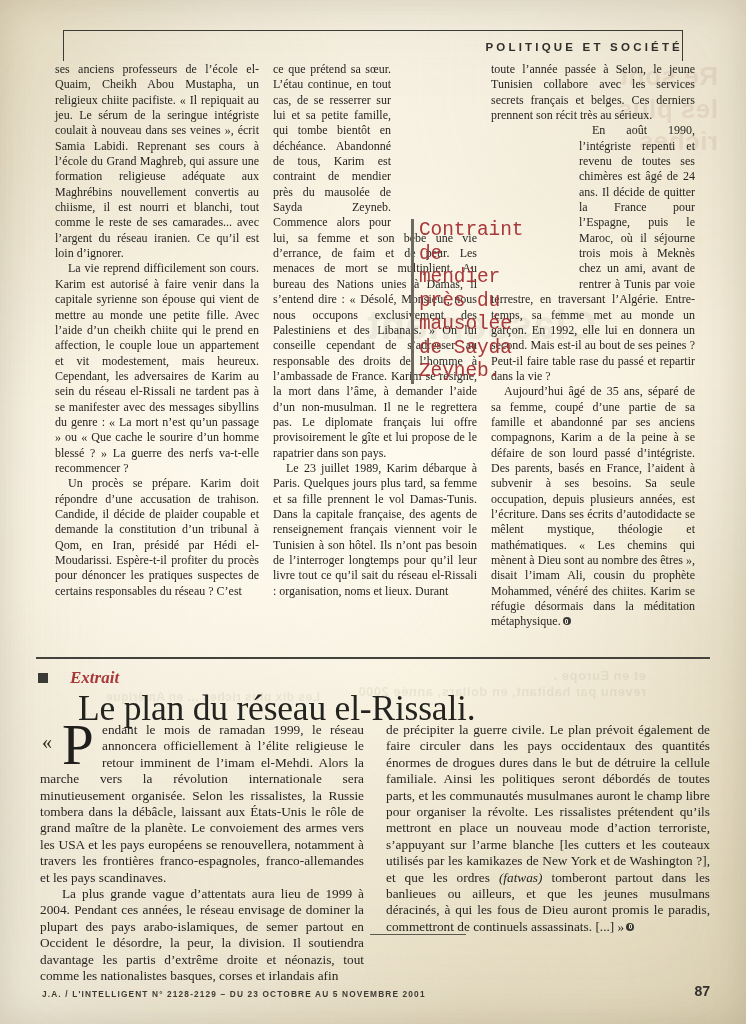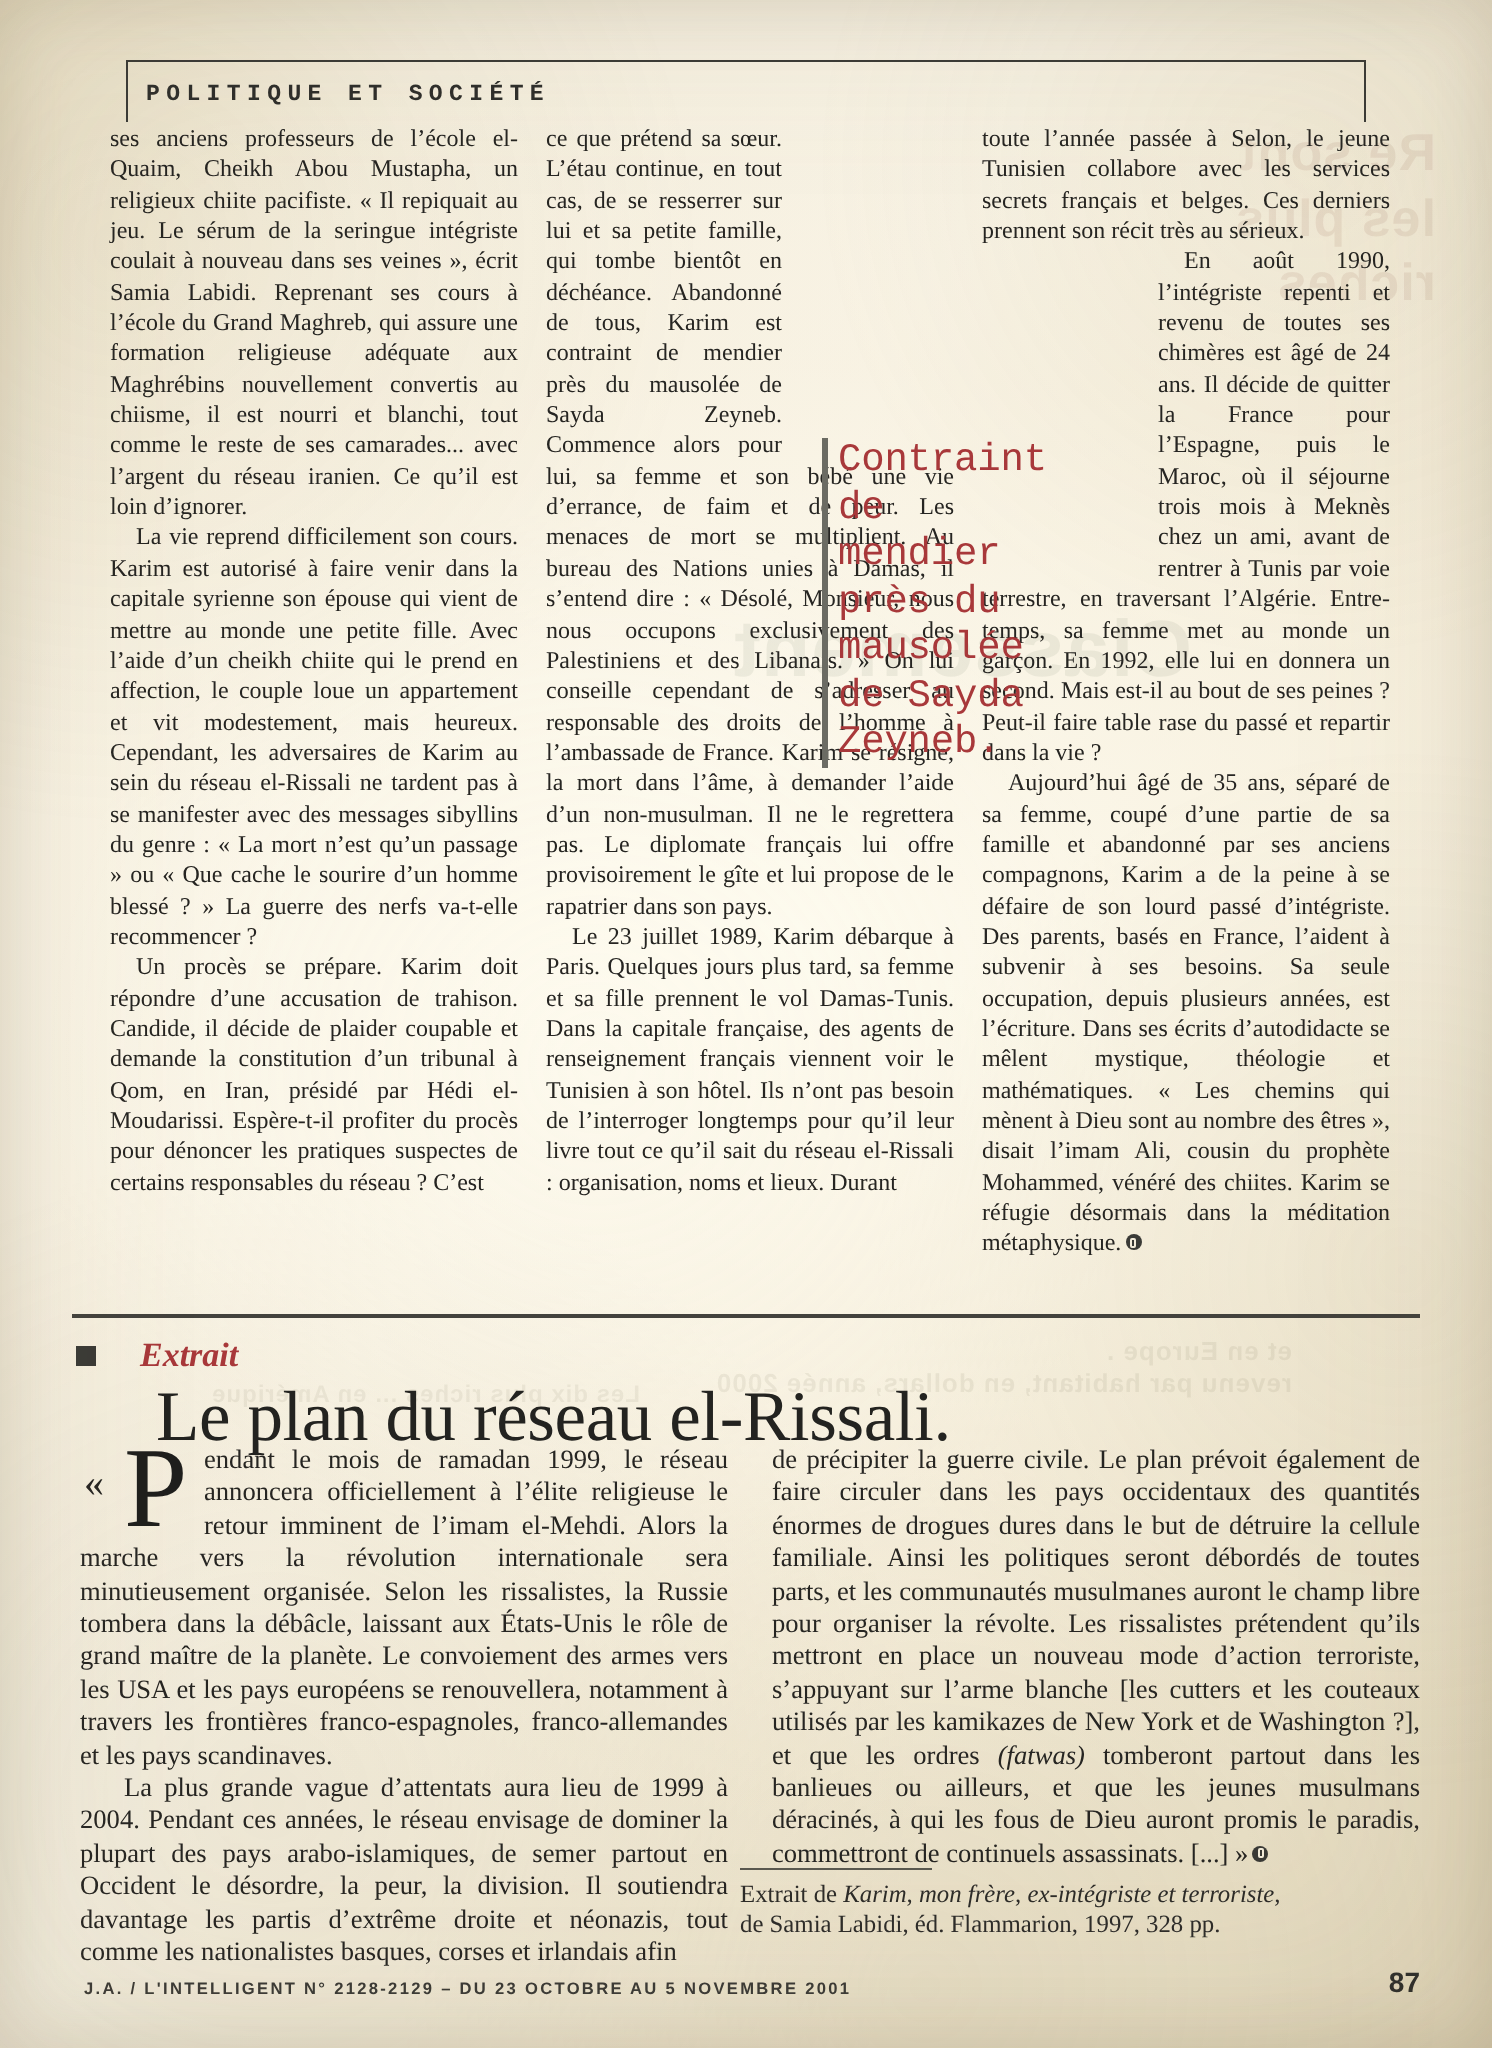--- a/index.html
+++ b/index.html
@@ -59,23 +59,23 @@
   .kicker-rule-l, .kicker-rule-r {
     position: absolute; top: 0; width: 1px; height: 31px; background: #3a3a36;
   }
   .kicker-rule-l { left: 0; }
   .kicker-rule-r { right: 0; }
   .kicker-top {
     position: absolute; left: 0; top: 0; width: 100%; height: 1px; background: #3a3a36;
   }
   .kicker-text {
     position: absolute;
-    top: 11px; left: 10px; width: 100%;
-    text-align: left;
-    font-family: Liberation Mono, monospace;
+    top: 11px; left: 0; width: 100%;
+    text-align: right;
+    font-family: Liberation Sans, sans-serif;
     font-weight: 700;
     font-size: 11.5px;
     letter-spacing: 3.2px;
     color: #2e2e2b;
   }
 
   
   .article {
     position: absolute;
     left: 55px; top: 62px;
@@ -331,22 +331,18 @@
       <p class="ind">La plus grande vague d’attentats aura lieu de 1999 à 2004. Pendant ces années, le réseau envisage de dominer la plupart des pays arabo-islamiques, de semer partout en Occident le désordre, la peur, la division. Il soutiendra davantage les partis d’extrême droite et néonazis, tout comme les nationalistes basques, corses et irlandais afin</p>
     </div>
 
     <div class="ex-col">
       <p><span>de précipiter la guerre civile. Le plan prévoit également de faire circuler dans les pays occidentaux des quantités énormes de drogues dures dans le but de détruire la cellule familiale. Ainsi les politiques seront débordés de toutes parts, et les communautés musulmanes auront le champ libre pour organiser la révolte. Les rissalistes prétendent qu’ils mettront en place un nouveau mode d’action terroriste, s’appuyant sur l’arme blanche [les cutters et les couteaux utilisés par les kamikazes de New York et de Washington ?], et que les ordres </span><i>(fatwas)</i><span> tomberont partout dans les banlieues ou ailleurs, et que les jeunes musulmans déracinés, à qui les fous de Dieu auront promis le paradis, commettront de continuels assassinats. [...] »</span><span class="endmark"></span></p>
     </div>
 
   </div>
 
   <div class="source-rule"></div>
-  <div class="source">
-    <span>Extrait de </span><i>Karim, mon frère, ex-intégriste et terroriste,</i><br>
-    <span>de Samia Labidi, éd. Flammarion, 1997, 328 pp.</span>
-  </div>
 
   <div class="footer">J.A. / L'INTELLIGENT N° 2128-2129 – DU 23 OCTOBRE AU 5 NOVEMBRE 2001</div>
   <div class="folio">87</div>
 
   <div class="vignette"></div>
 </div>
 
 </body></html>

